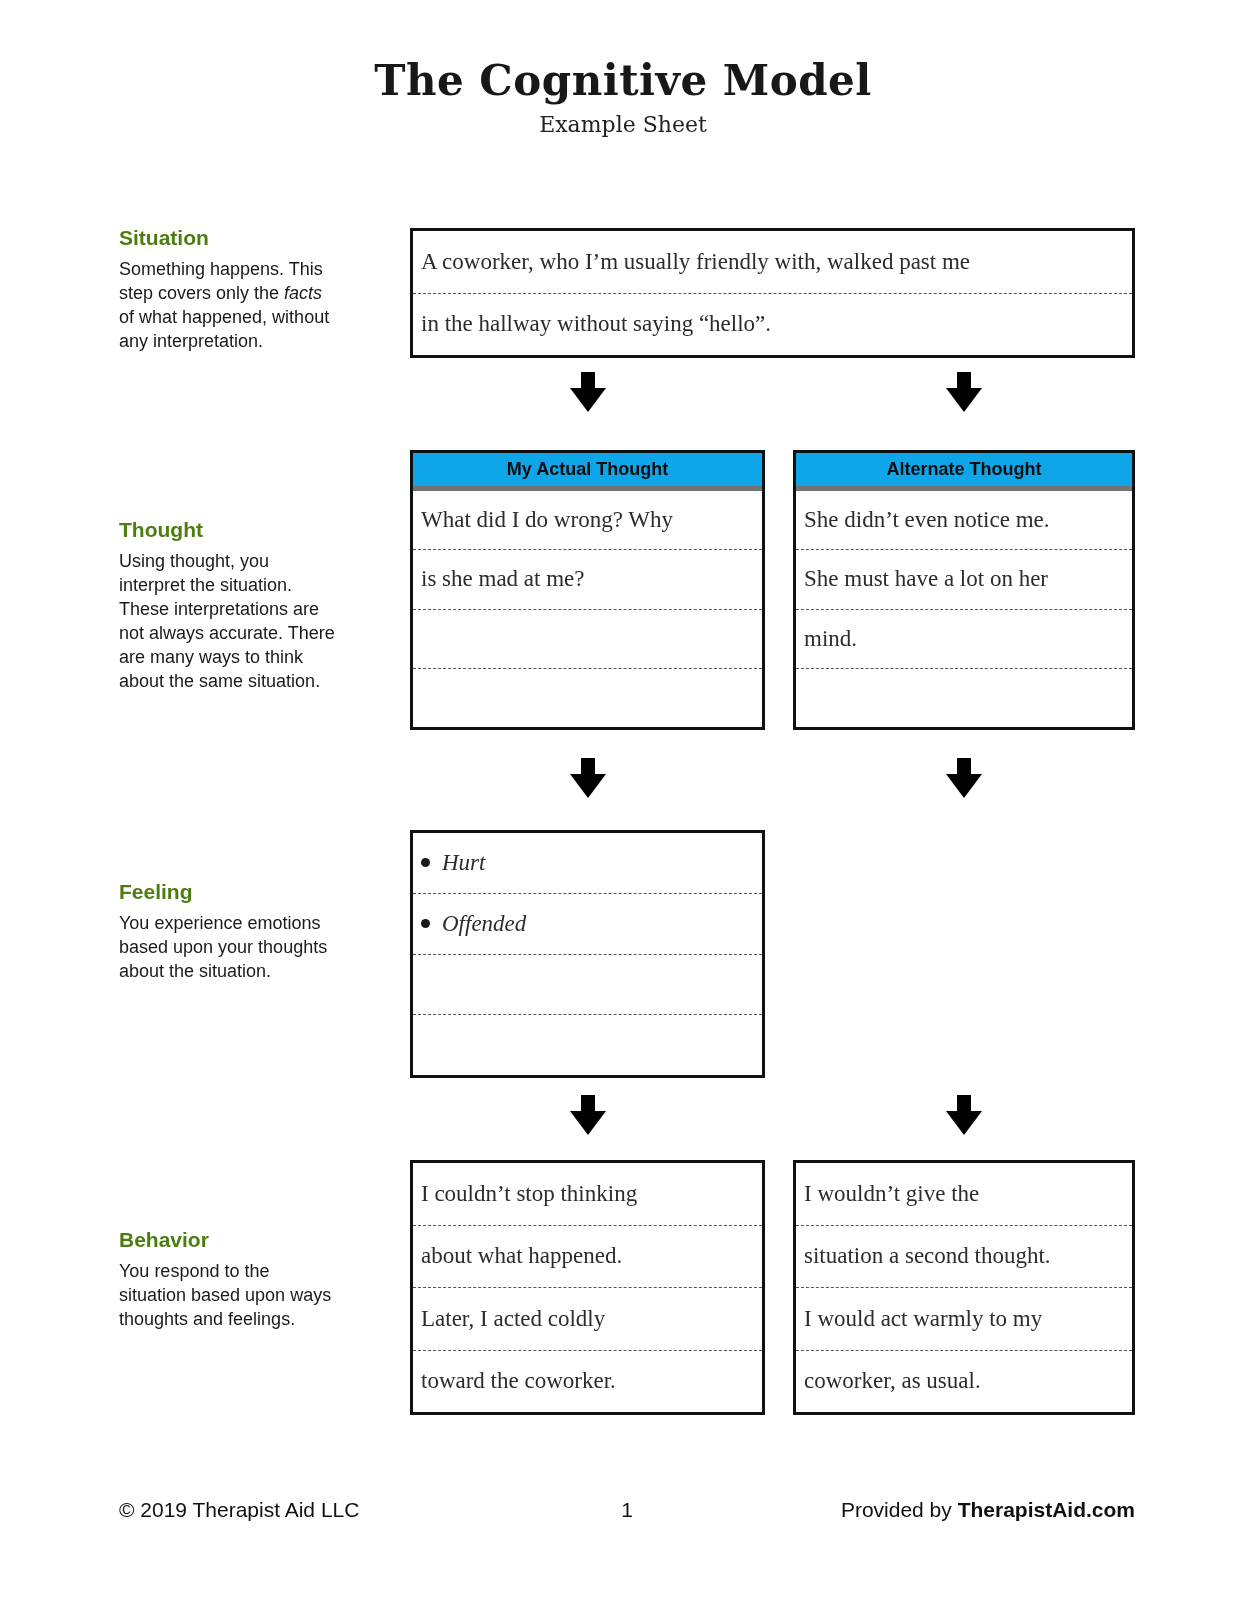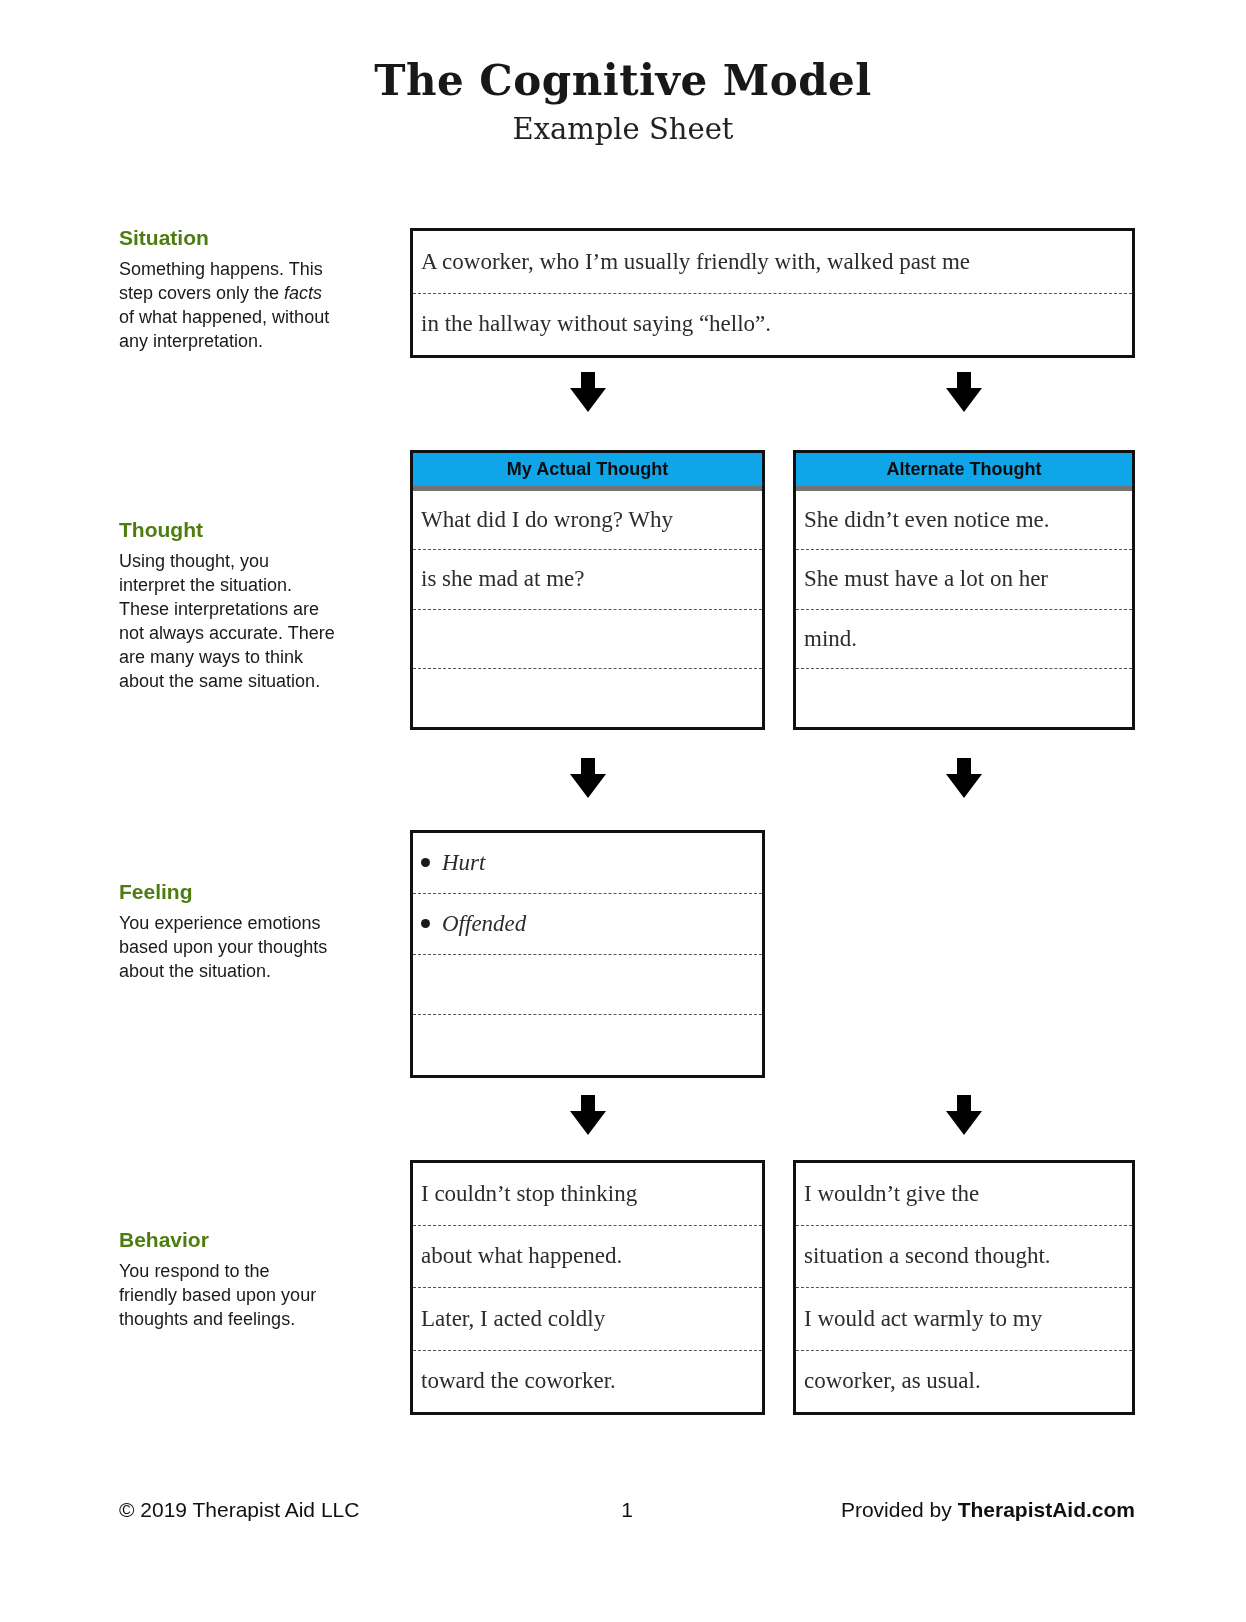--- a/index.html
+++ b/index.html
@@ -25,21 +25,21 @@
     font-size: 42px;
     letter-spacing: 0.5px;
     color: #181818;
   }
   .subtitle {
     position: absolute;
     top: 112px; left: 0; right: 0;
     text-align: center;
     font-family: "DejaVu Serif", serif;
     font-weight: 400;
-    font-size: 29px;
+    font-size: 22px;
     color: #222;
   }
 
   
   .label-block {
     position: absolute;
     left: 119px;
     width: 262px;
   }
   .label-block h2 {
@@ -271,21 +271,21 @@
     <div class="cellR">
         <svg class="arrow-svg" width="38" height="40" viewBox="0 0 38 40">
           <path d="M12 0 H26 V16 H37 L19 40 L1 16 H12 Z" fill="#000"></path>
         </svg>
       </div>
   </div>
 
   <div class="label-block" style="top:1228px;">
     <h2>Behavior</h2>
     <p>You respond to the
-friendly based upon your
+situation based upon ways
 thoughts and feelings.</p>
   </div>
 
   <div class="two-col" style="top:1160px; height:255px;">
     <div class="colL wbox">
       <div class="row">
           <span class="hand">I couldn’t stop thinking</span>
         </div>
       <div class="row">
           <span class="hand">about what happened.</span>

